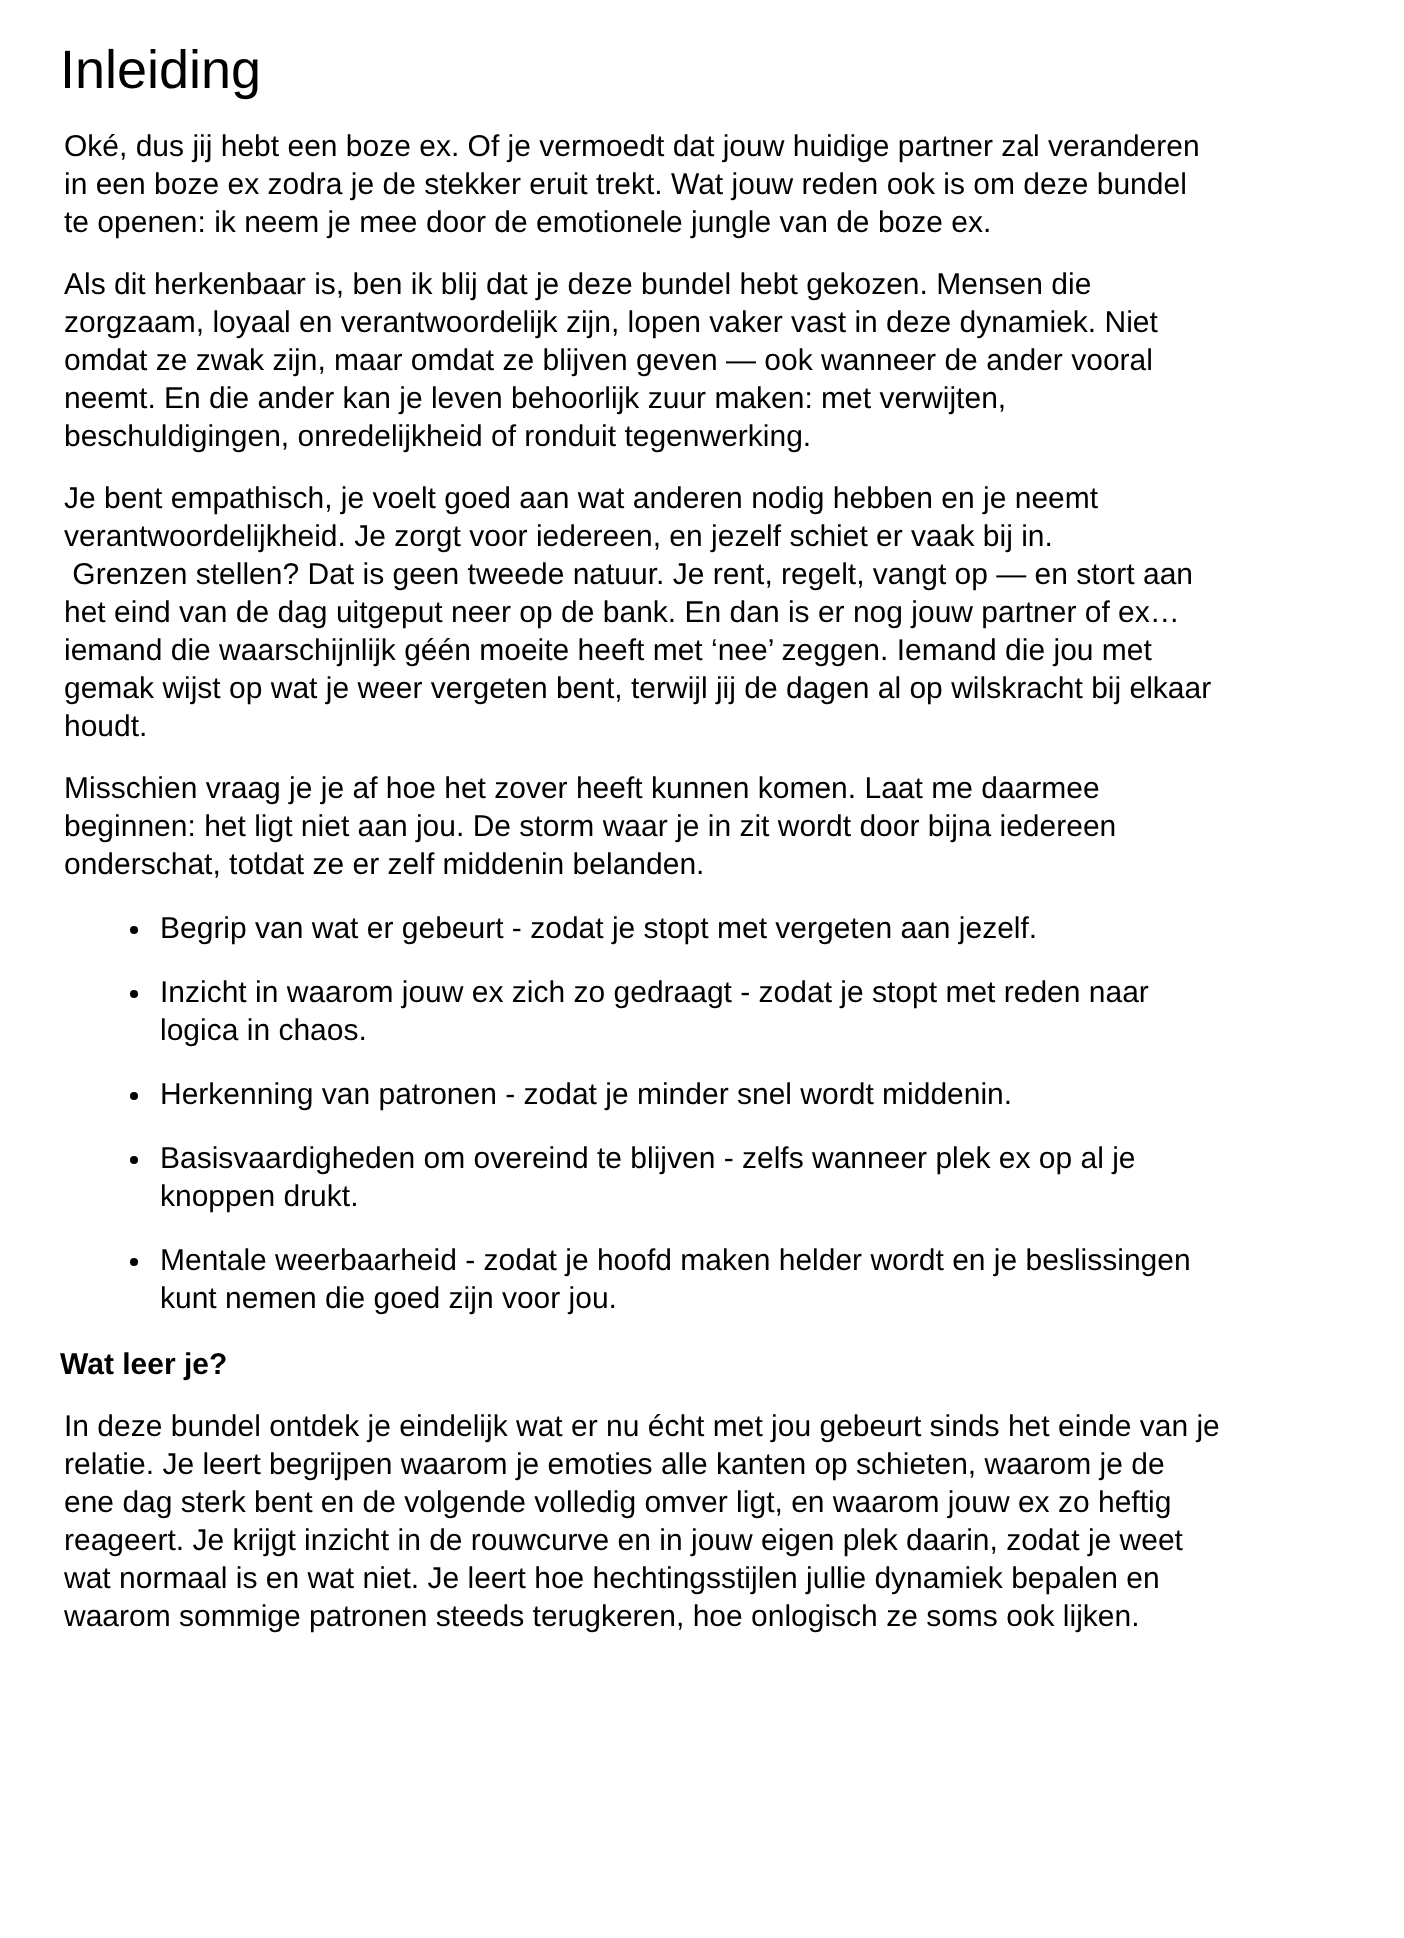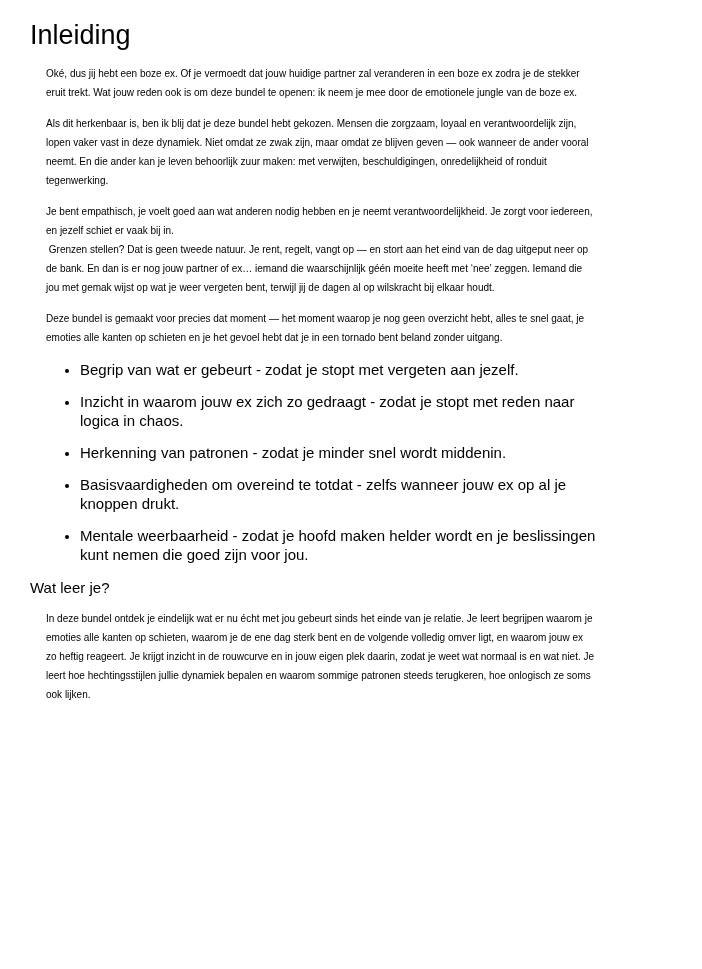--- a/index.html
+++ b/index.html
@@ -18,61 +18,61 @@
     overflow: hidden;
   }
   .doc-title {
     font-size: 27px;
     font-weight: 400;
     line-height: 34px;
     margin: 6px 0 11px 0;
     letter-spacing: 0;
   }
   .para {
-    font-size: 10px;
+    font-size: 15px;
     line-height: 19px;
-    margin: 12px 16px;
+    margin: 12px 2px;
     white-space: pre-wrap;
   }
   .bullet-list {
     margin: 12px 0;
     padding-left: 50px;
     list-style-type: disc;
   }
   .bullet-item {
     font-size: 15px;
     line-height: 19px;
     margin: 13px 0;
   }
   .bullet-item::marker {
     font-size: 13px;
   }
   .subheading {
     font-size: 15px;
     line-height: 19px;
-    font-weight: 400;
+    font-weight: 700;
     margin: 14px 0 12px 0;
   }
 </style>
 </head>
 <body>
 
 <div class="page">
   <h1 class="doc-title">Inleiding</h1>
 
   <p class="para">Oké, dus jij hebt een boze ex. Of je vermoedt dat jouw huidige partner zal veranderen in een boze ex zodra je de stekker eruit trekt. Wat jouw reden ook is om deze bundel te openen: ik neem je mee door de emotionele jungle van de boze ex.</p>
   <p class="para">Als dit herkenbaar is, ben ik blij dat je deze bundel hebt gekozen. Mensen die zorgzaam, loyaal en verantwoordelijk zijn, lopen vaker vast in deze dynamiek. Niet omdat ze zwak zijn, maar omdat ze blijven geven — ook wanneer de ander vooral neemt. En die ander kan je leven behoorlijk zuur maken: met verwijten, beschuldigingen, onredelijkheid of ronduit tegenwerking.</p>
   <p class="para">Je bent empathisch, je voelt goed aan wat anderen nodig hebben en je neemt verantwoordelijkheid. Je zorgt voor iedereen, en jezelf schiet er vaak bij in.
  Grenzen stellen? Dat is geen tweede natuur. Je rent, regelt, vangt op — en stort aan het eind van de dag uitgeput neer op de bank. En dan is er nog jouw partner of ex… iemand die waarschijnlijk géén moeite heeft met ‘nee’ zeggen. Iemand die jou met gemak wijst op wat je weer vergeten bent, terwijl jij de dagen al op wilskracht bij elkaar houdt.</p>
-  <p class="para">Deze bundel is gemaakt voor precies dat moment — het moment waarop je nog geen overzicht hebt, alles te snel gaat, je emoties alle kanten op schieten en je het gevoel hebt dat je in een tornado bent beland zonder uitgang.</p>
+  <p class="para">Misschien vraag je je af hoe het zover heeft kunnen komen. Laat me daarmee beginnen: het ligt niet aan jou. De storm waar je in zit wordt door bijna iedereen onderschat, totdat ze er zelf middenin belanden.</p>
 
   <ul class="bullet-list">
     <li class="bullet-item">Begrip van wat er gebeurt - zodat je stopt met vergeten aan jezelf.</li>
     <li class="bullet-item">Inzicht in waarom jouw ex zich zo gedraagt - zodat je stopt met reden naar logica in chaos.</li>
     <li class="bullet-item">Herkenning van patronen - zodat je minder snel wordt middenin.</li>
-    <li class="bullet-item">Basisvaardigheden om overeind te totdat - zelfs wanneer jouw ex op al je knoppen drukt.</li>
+    <li class="bullet-item">Basisvaardigheden om overeind te blijven - zelfs wanneer plek ex op al je knoppen drukt.</li>
     <li class="bullet-item">Mentale weerbaarheid - zodat je hoofd maken helder wordt en je beslissingen kunt nemen die goed zijn voor jou.</li>
   </ul>
 
   <h2 class="subheading">Wat leer je?</h2>
 
   <p class="para">In deze bundel ontdek je eindelijk wat er nu écht met jou gebeurt sinds het einde van je relatie. Je leert begrijpen waarom je emoties alle kanten op schieten, waarom je de ene dag sterk bent en de volgende volledig omver ligt, en waarom jouw ex zo heftig reageert. Je krijgt inzicht in de rouwcurve en in jouw eigen plek daarin, zodat je weet wat normaal is en wat niet. Je leert hoe hechtingsstijlen jullie dynamiek bepalen en waarom sommige patronen steeds terugkeren, hoe onlogisch ze soms ook lijken.</p>
 </div>
 
 </body></html>

